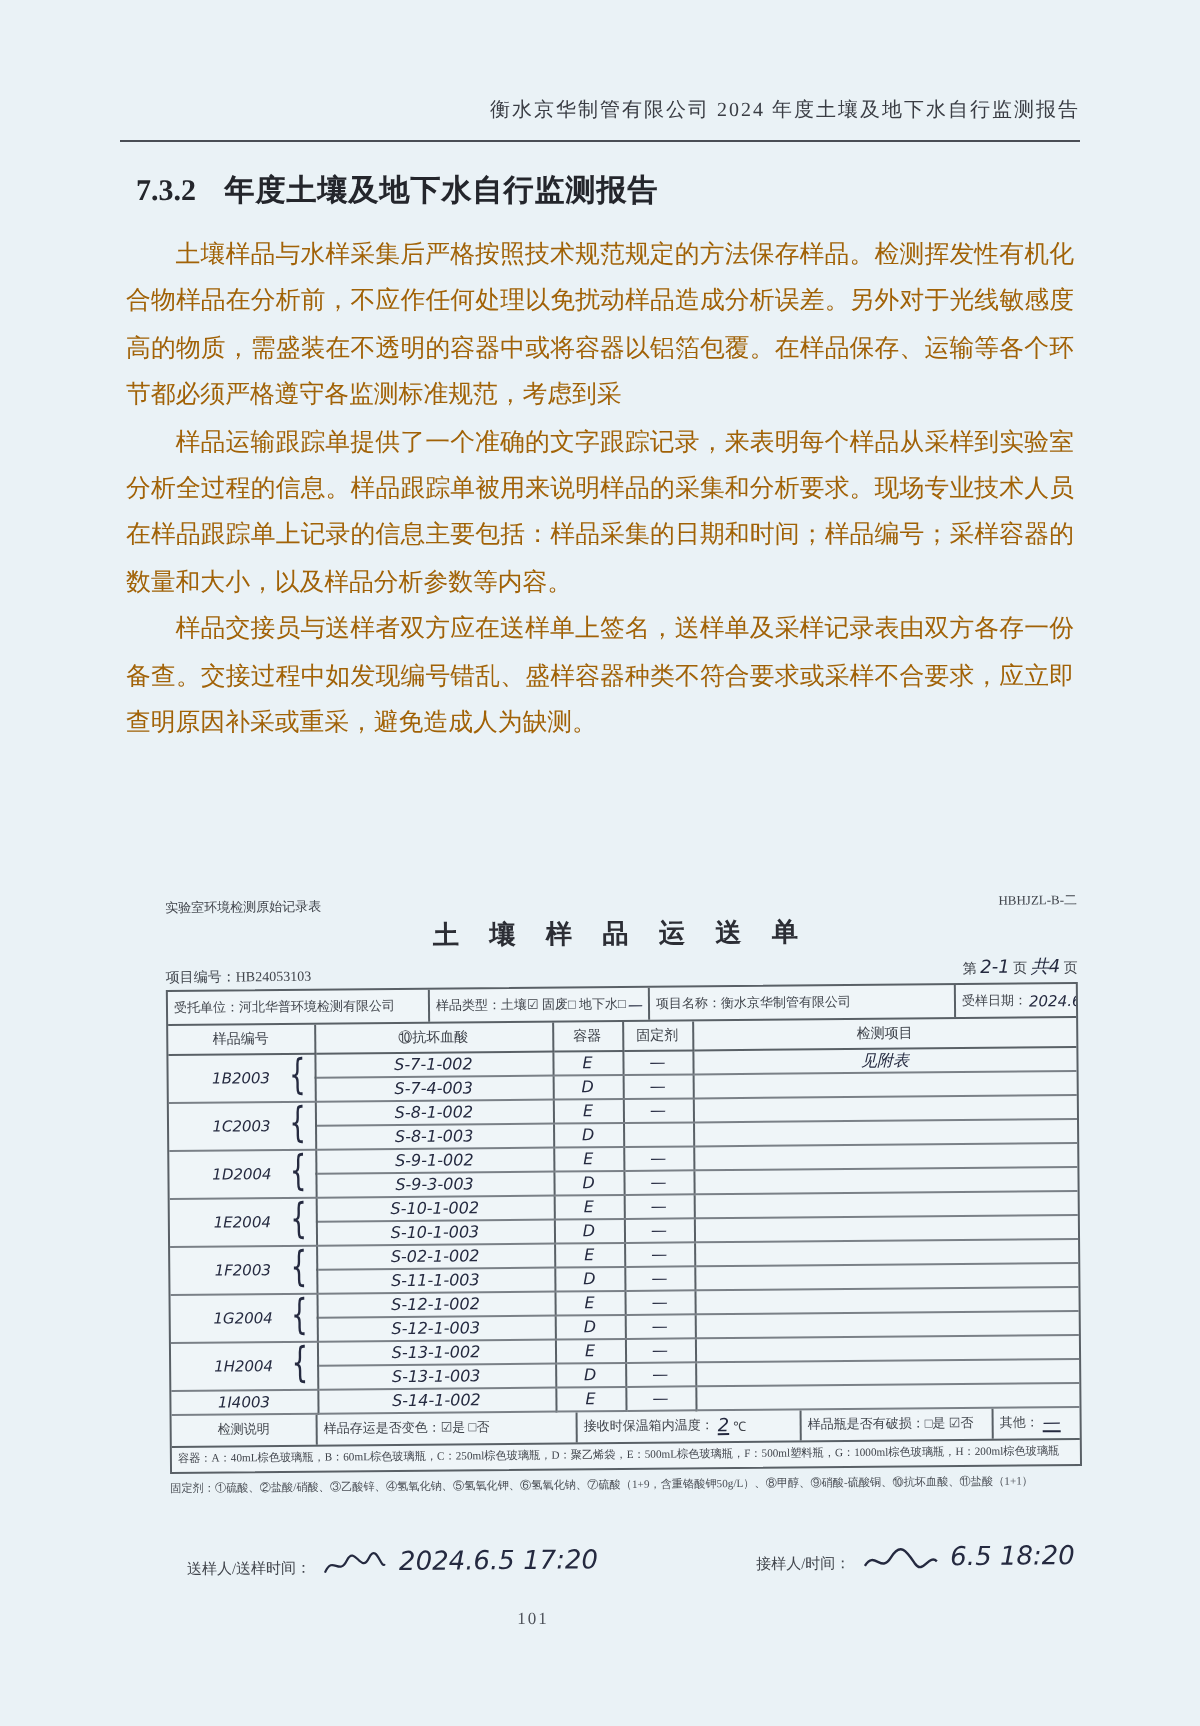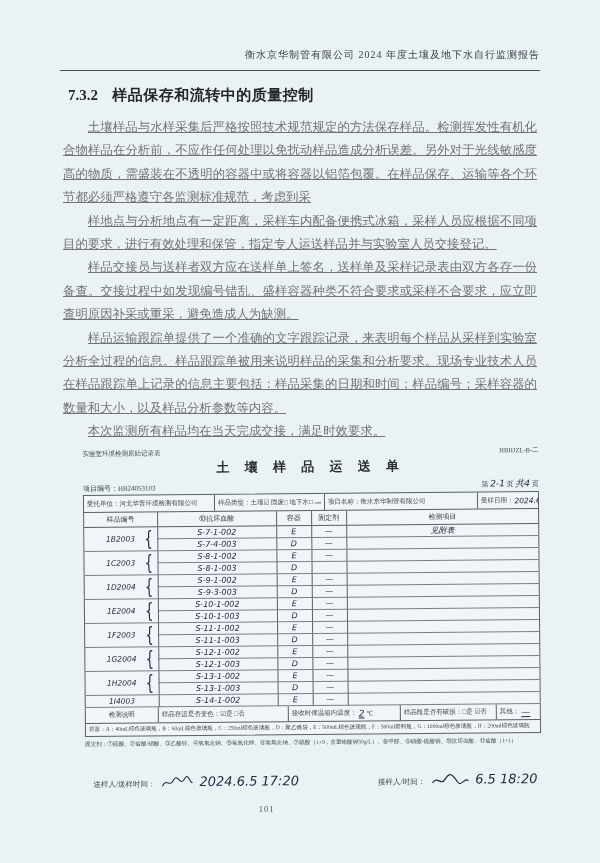--- a/index.html
+++ b/index.html
@@ -21,21 +21,21 @@
   }
 
   .section-heading{
     position:absolute;top:86px;left:68px;
     font-size:15px;font-weight:bold;color:#24262c;letter-spacing:.5px;
   }
   .section-heading .num{margin-right:10px;letter-spacing:0;text-align:center;}
 
   .paragraphs{
     position:absolute;top:116px;left:63px;width:474px;
-    font-size:12.4px;line-height:23.4px;text-align:justify;color:#737373;text-decoration:underline;
+    font-size:12.4px;line-height:23.4px;text-align:justify;color:#a16207;
   }
   .paragraphs p{margin:0;text-indent:2em;}
 
   
   .form{
     position:absolute;top:448px;left:84px;width:456px;
     transform:rotate(-0.5deg);
     color:#41454c;
   }
   .tiny{font-size:6.5px;}
@@ -110,29 +110,27 @@
 <body>
 
 <div class="page">
 
   <div class="doc-header">
     <span>衡水京华制管有限公司 2024 年度土壤及地下水自行监测报告</span>
   </div>
 
   <div class="section-heading">
     <span class="num">7.3.2</span>
-    <span>样品保存和流转中的质量控制</span>
+    <span>年度土壤及地下水自行监测报告</span>
   </div>
 
   <div class="paragraphs">
       <p>土壤样品与水样采集后严格按照技术规范规定的方法保存样品。检测挥发性有机化合物样品在分析前，不应作任何处理以免扰动样品造成分析误差。另外对于光线敏感度高的物质，需盛装在不透明的容器中或将容器以铝箔包覆。在样品保存、运输等各个环节都必须严格遵守各监测标准规范，考虑到采</p>
-      <p>样地点与分析地点有一定距离，采样车内配备便携式冰箱，采样人员应根据不同项目的要求，进行有效处理和保管，指定专人运送样品并与实验室人员交接登记。</p>
+      <p>样品运输跟踪单提供了一个准确的文字跟踪记录，来表明每个样品从采样到实验室分析全过程的信息。样品跟踪单被用来说明样品的采集和分析要求。现场专业技术人员在样品跟踪单上记录的信息主要包括：样品采集的日期和时间；样品编号；采样容器的数量和大小，以及样品分析参数等内容。</p>
       <p>样品交接员与送样者双方应在送样单上签名，送样单及采样记录表由双方各存一份备查。交接过程中如发现编号错乱、盛样容器种类不符合要求或采样不合要求，应立即查明原因补采或重采，避免造成人为缺测。</p>
-      <p>样品运输跟踪单提供了一个准确的文字跟踪记录，来表明每个样品从采样到实验室分析全过程的信息。样品跟踪单被用来说明样品的采集和分析要求。现场专业技术人员在样品跟踪单上记录的信息主要包括：样品采集的日期和时间；样品编号；采样容器的数量和大小，以及样品分析参数等内容。</p>
-      <p>本次监测所有样品均在当天完成交接，满足时效要求。</p>
     </div>
 
   <div class="form">
 
     <div class="form-meta-row">
       <span class="tiny">实验室环境检测原始记录表</span>
       <span class="tiny">HBHJZL-B-二</span>
     </div>
 
     <div class="form-title">土 壤 样 品 运 送 单</div>
@@ -232,21 +230,21 @@
               <td class="items-cell"><span class="hw"></span></td>
             </tr>
             <tr>
               <td><span class="hw">S-10-1-003</span></td>
               <td><span class="hw">D</span></td>
               <td><span class="hw">—</span></td>
               <td class="items-cell"><span class="hw"></span></td>
             </tr>
             <tr>
               <td rowspan="2" class="code-cell"><span class="hw code">1F2003</span><span class="brace">{</span></td>
-              <td><span class="hw">S-11-1-002</span></td>
+              <td><span class="hw">S-02-1-002</span></td>
               <td><span class="hw">E</span></td>
               <td><span class="hw">—</span></td>
               <td class="items-cell"><span class="hw"></span></td>
             </tr>
             <tr>
               <td><span class="hw">S-11-1-003</span></td>
               <td><span class="hw">D</span></td>
               <td><span class="hw">—</span></td>
               <td class="items-cell"><span class="hw"></span></td>
             </tr>

